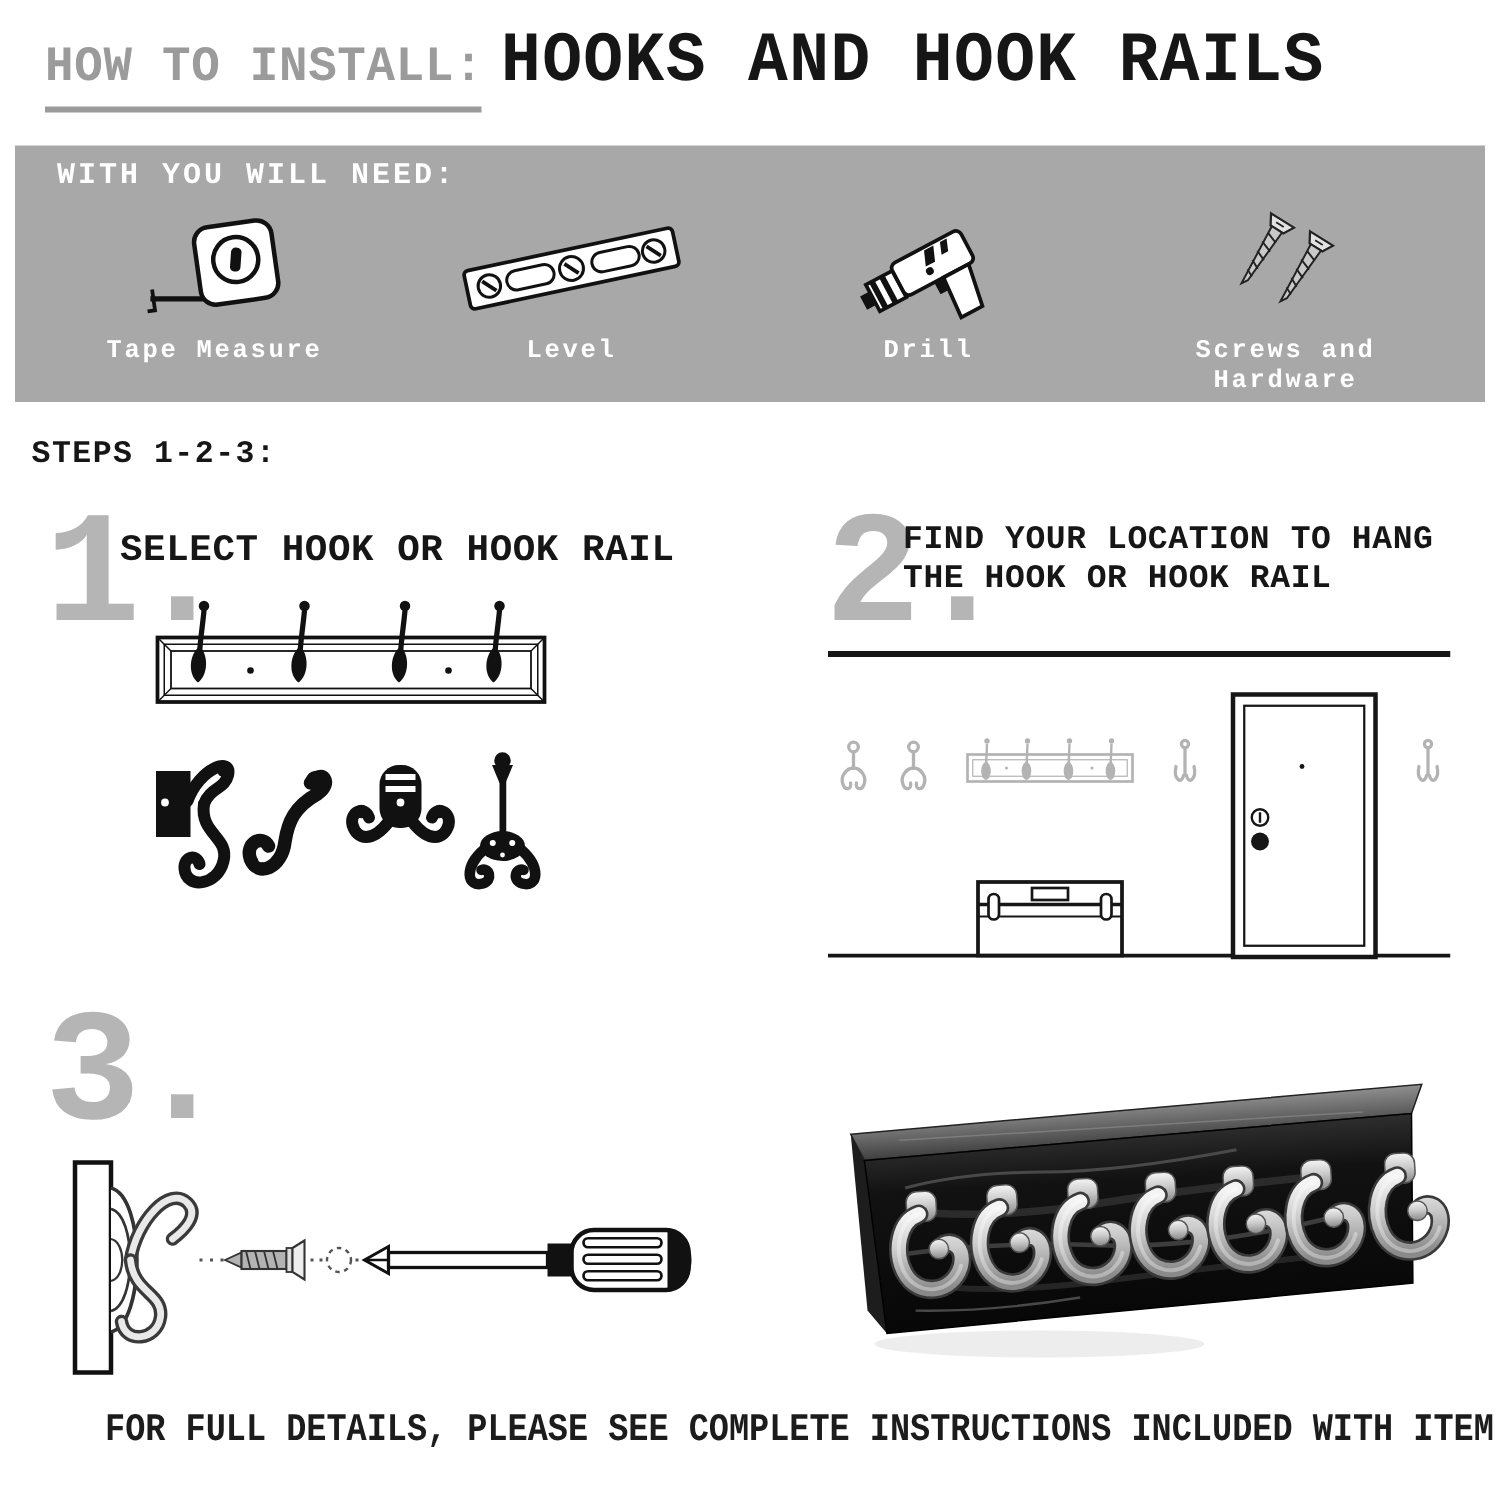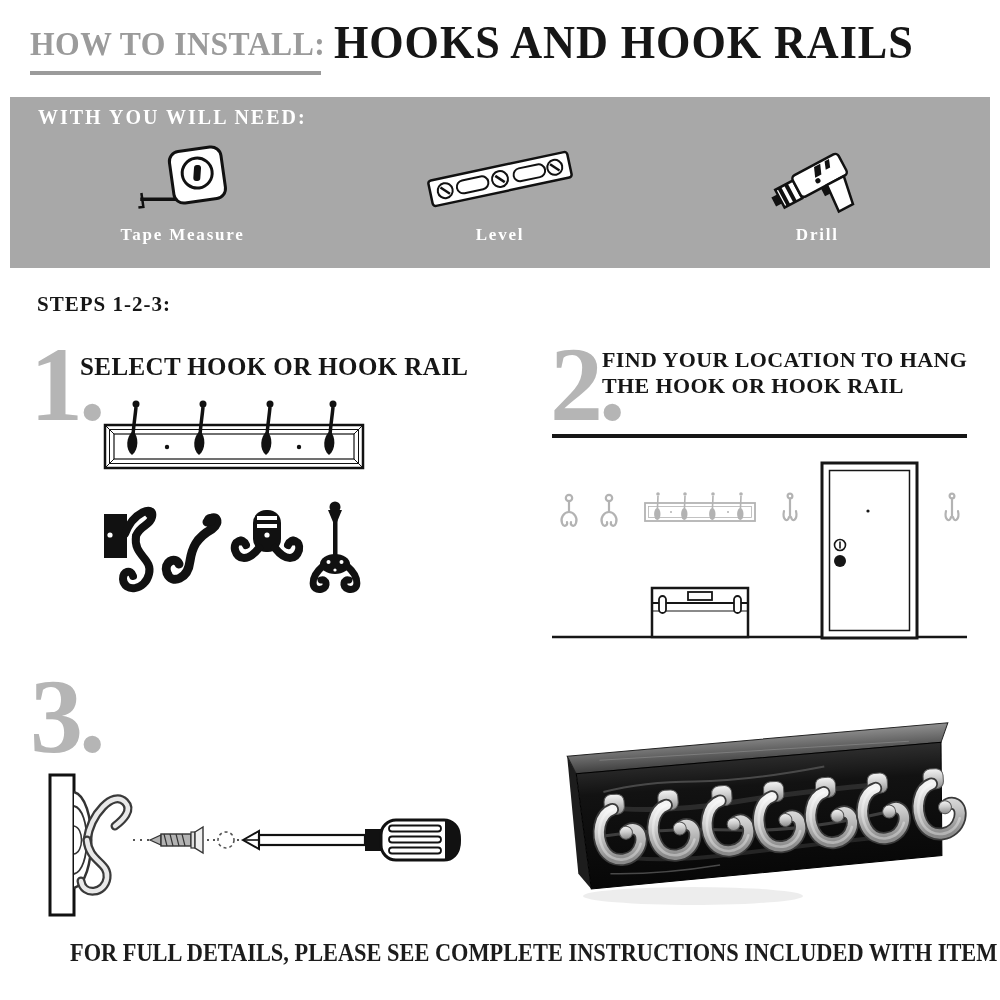--- a/index.html
+++ b/index.html
@@ -1,36 +1,36 @@
 <!DOCTYPE html>
 <html style="--banner-bg: #a8a8a8; --eyebrow-gray: #9b9b9b; --step-number-gray: #b5b5b5; --ink: #161616; --scene-gray: #b3b3b3; --white: #ffffff;"><head>
 <meta charset="utf-8">
 <style>
   :root{
     --banner-bg:#a8a8a8; --eyebrow-gray:#9b9b9b; --step-number-gray:#b5b5b5;
     --ink:#161616; --scene-gray:#b3b3b3; --white:#ffffff;
   }
   html,body{margin:0;padding:0;background:#fff;}
   .page{position:relative;width:1000px;height:1000px;background:#fff;overflow:hidden;
-        font-family:Liberation Serif, serif;}
+        font-family:Liberation Mono, monospace;}
   .abs{position:absolute;}
   .hdr-eyebrow{left:30px;top:26px;font-size:33px;font-weight:bold;color:var(--eyebrow-gray);
                letter-spacing:.5px;white-space:nowrap;transform:scaleX(.96);transform-origin:left top;}
   .hdr-underline{left:30px;top:71px;width:291px;height:4px;background:var(--eyebrow-gray);}
   .hdr-title{left:334px;top:15px;font-size:47px;font-weight:bold;color:var(--ink);
              letter-spacing:1px;white-space:nowrap;transform:scaleX(.94);transform-origin:left top;}
   .banner{left:10px;top:97px;width:980px;height:171px;background:var(--banner-bg);}
   .banner-heading{left:28px;top:9px;font-size:20px;font-weight:bold;color:var(--white);
                   letter-spacing:2px;white-space:nowrap;}
   .materials{left:14px;right:14px;top:38px;display:flex;}
   .material{flex:1;text-align:center;}
   .icon-box{height:88px;display:flex;align-items:center;justify-content:center;}
   .material-label{font-size:17px;font-weight:bold;color:var(--white);letter-spacing:1.8px;
                   line-height:1.18;margin:2px auto 0;max-width:150px;}
-  .steps-heading{left:37px;top:292px;font-size:21px;font-weight:bold;color:var(--ink);
+  .steps-heading{left:21px;top:292px;font-size:21px;font-weight:bold;color:var(--ink);
                  letter-spacing:1px;white-space:nowrap;}
   .step-number{font-size:106px;font-weight:bold;color:var(--step-number-gray);line-height:.78;
                letter-spacing:-4px;}
   .step-title{font-size:25px;font-weight:bold;color:var(--ink);letter-spacing:.4px;line-height:1.18;}
   .n1{left:30px;top:344px;}
   .t1{left:80px;top:352px;white-space:nowrap;}
   .n2{left:550px;top:344px;}
   .t2{left:602px;top:347px;width:400px;font-size:22px;}
   .n3{left:30px;top:676px;}
   .t3{left:92px;top:682px;width:400px;font-size:22px;}
@@ -99,20 +99,41 @@
               <path d="M70 32 l5 0 l-3 8 l-5 0 Z" fill="#111"></path>
               <circle cx="55" cy="46" r="2.6" fill="#111"></circle>
               <path d="M61 54 L80 54 L75 83 L59 83 Z" fill="#fff" stroke="#111" stroke-width="2.5"></path>
               <rect x="54" y="54" width="7" height="9" fill="#111"></rect>
             </g>
           </svg>
         </div>
         <div class="material-label">Drill</div>
       </div>
 
+      <div class="material">
+        <div class="icon-box">
+          <svg width="100" height="88" viewBox="0 0 100 88">
+            <defs>
+              <g id="scrw">
+                <path d="M-9 0 H9 L5 7 H-5 Z" fill="#e2e2e2" stroke="#222" stroke-width="1.5"></path>
+                <line x1="-3" y1="3.2" x2="3" y2="3.2" stroke="#222" stroke-width="1.2"></line>
+                <path d="M-4 7 L4 7 L1.5 46 L-1 50 Z" fill="#c9c9c9" stroke="#222" stroke-width="1.3"></path>
+                <line x1="-4" y1="12" x2="4" y2="15" stroke="#222" stroke-width="1.3"></line>
+                <line x1="-4" y1="19" x2="4" y2="22" stroke="#222" stroke-width="1.3"></line>
+                <line x1="-3.5" y1="26" x2="3.5" y2="29" stroke="#222" stroke-width="1.3"></line>
+                <line x1="-3" y1="33" x2="3" y2="36" stroke="#222" stroke-width="1.3"></line>
+                <line x1="-2.5" y1="40" x2="2.5" y2="42.5" stroke="#222" stroke-width="1.2"></line>
+              </g>
+            </defs>
+            <use href="#scrw" transform="translate(48,12) rotate(32)"></use>
+            <use href="#scrw" transform="translate(74,24) rotate(32)"></use>
+          </svg>
+        </div>
+        <div class="material-label">Screws and Hardware</div>
+      </div>
 
     </div>
   </div>
 
   <div class="abs steps-heading">STEPS 1-2-3:</div>
 
   <div class="abs step-number n1">1.</div>
   <div class="abs step-title t1">SELECT HOOK OR HOOK RAIL</div>
 
   <div class="abs" style="left:103px;top:398px;">

